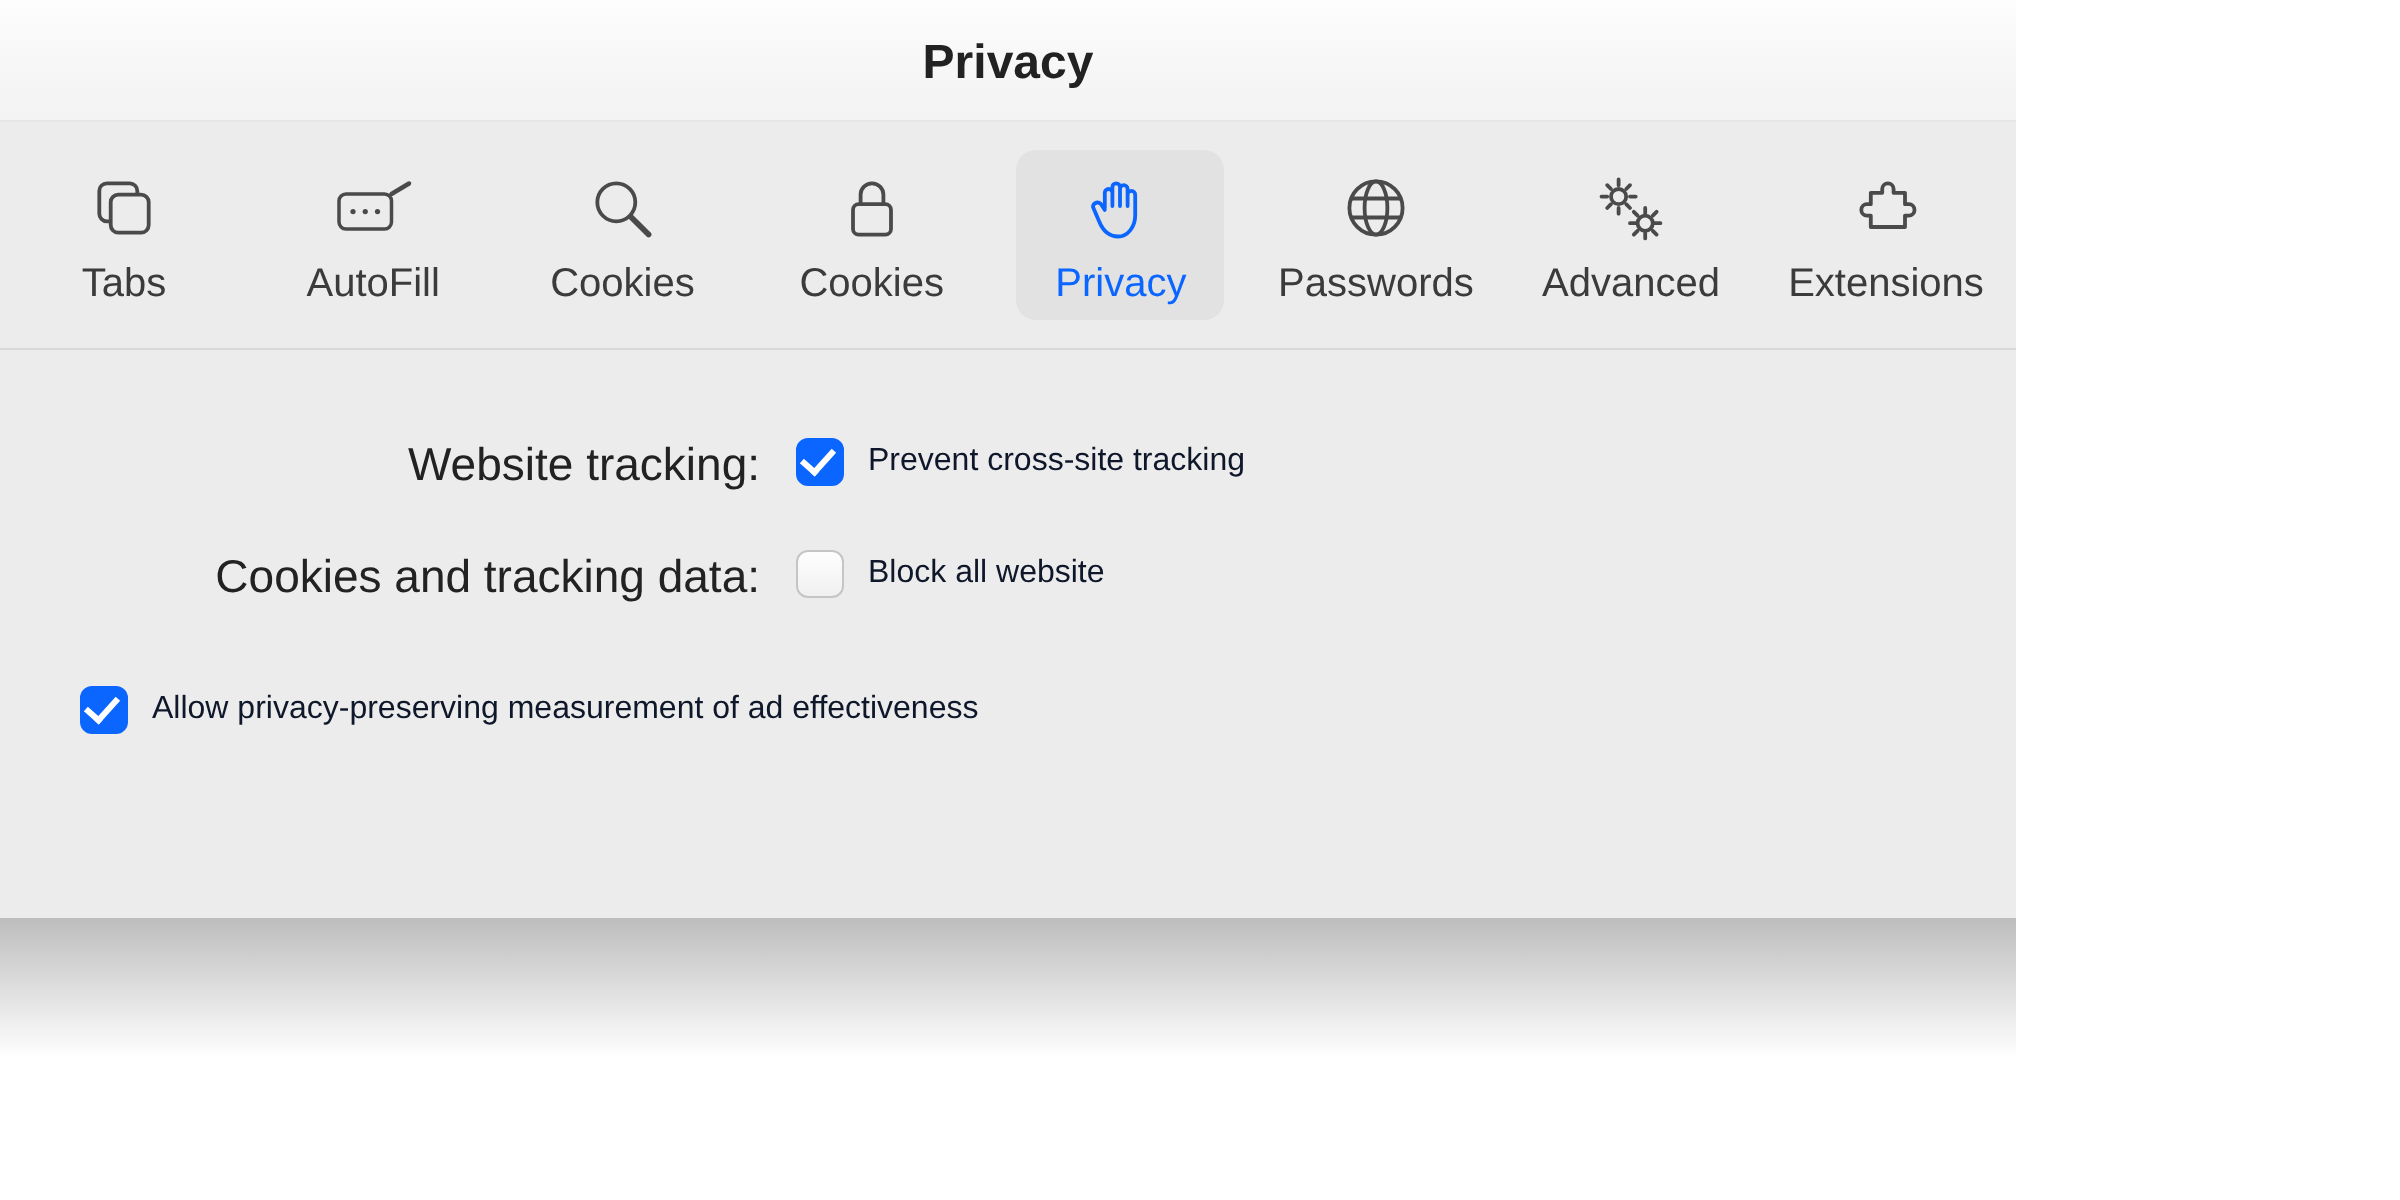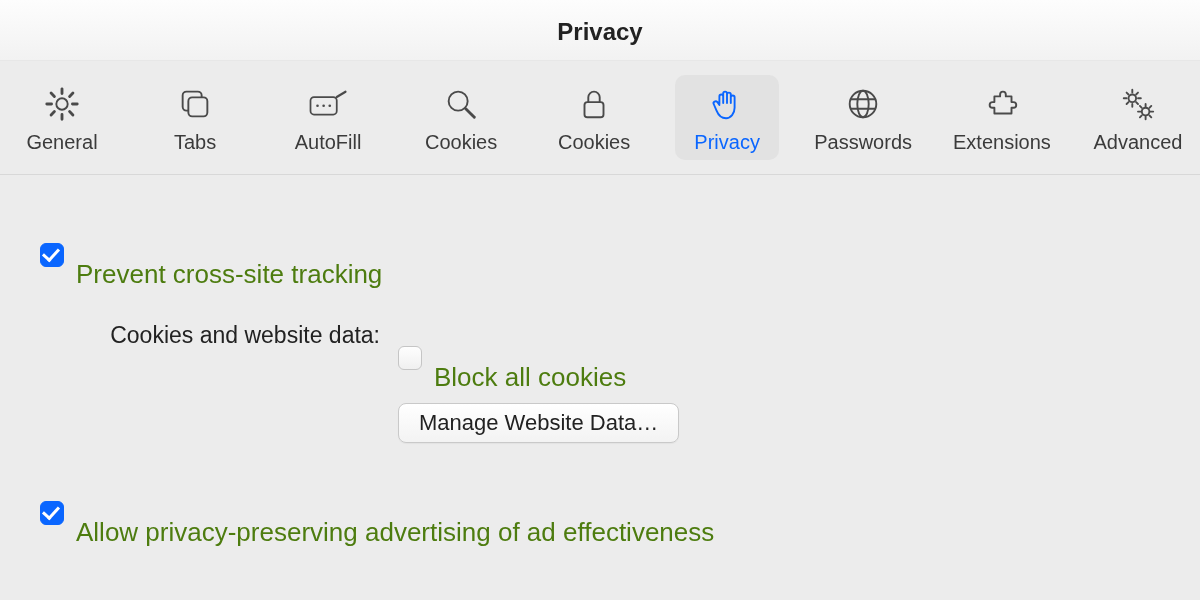--- a/index.html
+++ b/index.html
@@ -1,58 +1,49 @@
 <!DOCTYPE html>
 <html><head>
 <meta charset="utf-8">
 <style>
   html,body{margin:0;padding:0;width:1200px;height:600px;font-family:-apple-system,"Helvetica Neue",Arial,sans-serif;background:#fff;overflow:hidden;}
-  .window{width:1200px;height:600px;background:#fff;}
+  .window{width:1008px;height:600px;background:#fff;}
   .titlebar{height:60px;background:linear-gradient(#fdfdfd,#f2f2f2);border-bottom:1px solid #e7e7e7;display:flex;align-items:flex-end;justify-content:center;}
   .titlebar h1{margin:0 0 14px 0;font-size:24px;font-weight:700;color:#222;}
   .toolbar{background:#ececec;border-bottom:1px solid #d8d8d8;padding:14px 10px 14px 10px;display:flex;justify-content:space-between;align-items:flex-start;}
   .tab{display:flex;flex-direction:column;align-items:center;justify-content:flex-start;min-width:92px;padding:8px 6px 6px 6px;border-radius:10px;cursor:default;}
   .tab .icon{height:42px;width:42px;display:flex;align-items:center;justify-content:center;}
   .tab .label{margin-top:6px;font-size:20px;color:#3b3b3b;}
   .tab.active{background:#e2e2e2;}
   .tab.active .label{color:#0a66ff;}
   .tab.active svg{stroke:#0a66ff;fill:none;}
   .content{background:#ececec;padding:44px 40px 60px 40px;}
   .row{display:flex;align-items:flex-start;margin-bottom:22px;}
   .row .lbl{width:340px;text-align:right;font-size:23px;color:#222;padding-right:18px;padding-top:0px;}
   .row .ctrl{display:flex;flex-direction:column;align-items:flex-start;}
   .ck{display:flex;align-items:center;margin-bottom:10px;}
   .ck input[type=checkbox]{appearance:none;-webkit-appearance:none;width:24px;height:24px;border-radius:6px;border:1px solid #c5c5c5;background:linear-gradient(#fefefe,#f0f0f0);margin:0 12px 0 0;position:relative;cursor:default;}
   .ck input[type=checkbox]:checked{background:#0a66ff;border-color:#0a66ff;}
   .ck input[type=checkbox]:checked::after{content:"";position:absolute;left:5px;top:1px;width:7px;height:13px;border:solid #fff;border-width:0 3px 3px 0;transform:rotate(42deg);}
-  .ck span{font-size:26px;color:#4d7c0f;margin-top:40px;}
+  .ck span{font-size:16px;color:#0f172a;}
   .btn{font-size:22px;color:#222;background:linear-gradient(#ffffff,#f3f3f3);border:1px solid #c9c9c9;border-radius:8px;padding:6px 20px;box-shadow:0 1px 1px rgba(0,0,0,0.04);cursor:default;}
   .shadow{height:70px;background:linear-gradient(#bdbdbd,#ffffff);}
   svg{stroke:#4a4a4a;fill:none;stroke-width:2;}
 </style>
 </head>
 <body>
 
 <div class="window">
 
   <div class="titlebar">
     <h1>Privacy</h1>
   </div>
 
   <div class="toolbar">
 
-    <div class="tab">
-      <div class="icon">
-        <svg viewBox="0 0 40 40" width="38" height="38">
-            <circle cx="20" cy="20" r="6"></circle>
-            <path d="M20 4v5M20 31v5M4 20h5M31 20h5M8.5 8.5l3.5 3.5M28 28l3.5 3.5M31.5 8.5L28 12M12 28l-3.5 3.5" stroke-width="3" stroke-linecap="round"></path>
-          </svg>
-      </div>
-      <div class="label">General</div>
-    </div>
 
     <div class="tab">
       <div class="icon">
         <svg viewBox="0 0 40 40" width="38" height="38">
             <rect x="13" y="13" width="20" height="20" rx="4"></rect>
             <path d="M13 27h-2a4 4 0 0 1-4-4V11a4 4 0 0 1 4-4h12a4 4 0 0 1 4 4v2"></path>
           </svg>
       </div>
       <div class="label">Tabs</div>
     </div>
@@ -107,67 +98,67 @@
             <ellipse cx="20" cy="20" rx="6" ry="14"></ellipse>
             <path d="M7 15h26M7 25h26"></path>
           </svg>
       </div>
       <div class="label">Passwords</div>
     </div>
 
     <div class="tab">
       <div class="icon">
         <svg viewBox="0 0 40 40" width="38" height="38">
-            <path d="M12 12h6v-2a3 3 0 0 1 6 0v2h6v6h2a3 3 0 0 1 0 6h-2v6H12v-6h-2a3 3 0 0 1 0-6h2z" stroke-linejoin="round"></path>
-          </svg>
-      </div>
-      <div class="label">Extensions</div>
-    </div>
-
-    <div class="tab">
-      <div class="icon">
-        <svg viewBox="0 0 40 40" width="38" height="38">
             <circle cx="14" cy="14" r="4"></circle>
             <path d="M14 5v3M14 20v3M5 14h3M20 14h3M8 8l2 2M18 18l2 2M20 8l-2 2M10 18l-2 2" stroke-linecap="round"></path>
             <circle cx="28" cy="28" r="4"></circle>
             <path d="M28 20v3M28 33v3M20 28h3M33 28h3M22 22l2 2M32 32l2 2M34 22l-2 2M24 32l-2 2" stroke-linecap="round"></path>
           </svg>
       </div>
       <div class="label">Advanced</div>
     </div>
 
+    <div class="tab">
+      <div class="icon">
+        <svg viewBox="0 0 40 40" width="38" height="38">
+            <path d="M12 12h6v-2a3 3 0 0 1 6 0v2h6v6h2a3 3 0 0 1 0 6h-2v6H12v-6h-2a3 3 0 0 1 0-6h2z" stroke-linejoin="round"></path>
+          </svg>
+      </div>
+      <div class="label">Extensions</div>
+    </div>
+
   </div>
 
   <div class="content">
 
     <div class="row">
+      <div class="lbl">Website tracking:</div>
       <div class="ctrl">
         <label class="ck">
           <input type="checkbox" checked="" style="">
           <span>Prevent cross-site tracking</span>
         </label>
       </div>
     </div>
 
     <div class="row">
-      <div class="lbl">Cookies and website data:</div>
+      <div class="lbl">Cookies and tracking data:</div>
       <div class="ctrl">
         <label class="ck">
           <input type="checkbox" style="">
-          <span>Block all cookies</span>
+          <span>Block all website</span>
         </label>
-        <button class="btn">Manage Website Data…</button>
       </div>
     </div>
 
     <div class="row" style="margin-top:34px;">
       <div class="ctrl">
         <label class="ck">
           <input type="checkbox" checked="" style="">
-          <span>Allow privacy-preserving advertising of ad effectiveness</span>
+          <span>Allow privacy-preserving measurement of ad effectiveness</span>
         </label>
       </div>
     </div>
 
   </div>
 
   <div class="shadow"></div>
 
 </div>
 

